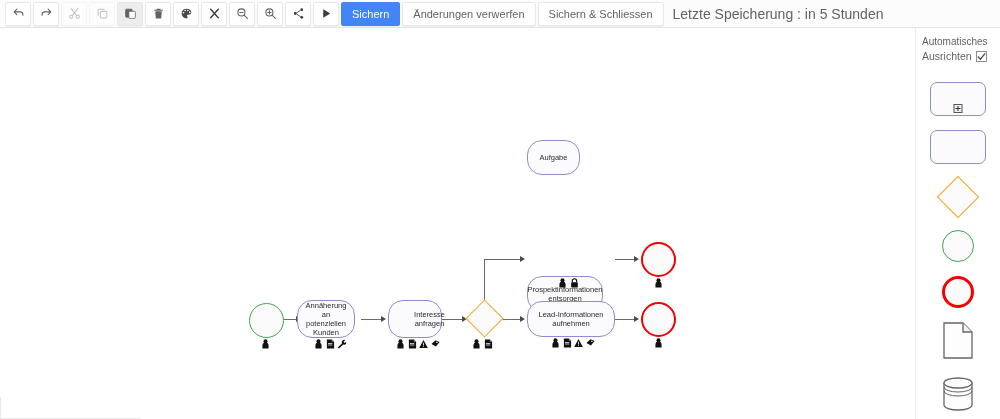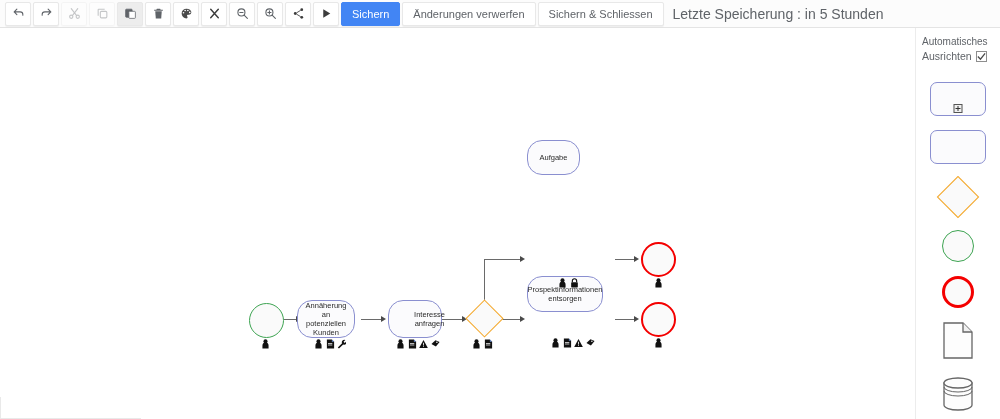--- a/index.html
+++ b/index.html
@@ -426,20 +426,23 @@
       <svg width="9" height="10" viewBox="0 0 10 11">
           <circle cx="5" cy="2.6" r="2.3" fill="#111"></circle>
           <path d="M1.6 10.5 V7.2 a3.4 3.4 0 0 1 6.8 0 v3.3 z" fill="#111"></path>
         </svg>
       <svg width="9" height="10" viewBox="0 0 10 11">
           <path d="M2.6 4.6 V3.2 a2.4 2.4 0 0 1 4.8 0 V4.6" fill="none" stroke="#111" stroke-width="1.3"></path>
           <rect x="1.3" y="4.6" width="7.4" height="6" rx="0.8" fill="#111"></rect>
         </svg>
     </div>
 
+    <div class="bpmn-task" style="left:527px; top:273px; width:88px; height:36px;">
+      <span>Lead-Informationen aufnehmen</span>
+    </div>
     <div class="markers" style="left:551px; top:310px;">
       <svg width="9" height="10" viewBox="0 0 10 11">
           <circle cx="5" cy="2.6" r="2.3" fill="#111"></circle>
           <path d="M1.6 10.5 V7.2 a3.4 3.4 0 0 1 6.8 0 v3.3 z" fill="#111"></path>
         </svg>
       <svg width="9" height="10" viewBox="0 0 10 11">
           <path d="M1 0.5 H6.5 L9 3 V10.5 H1 Z" fill="#111"></path>
           <path d="M6.5 0.5 V3 H9" fill="#6d8fd0"></path>
           <rect x="2.2" y="4.4" width="4.8" height="0.8" fill="#fff"></rect>
           <rect x="2.2" y="6.2" width="4.8" height="0.8" fill="#fff"></rect>

